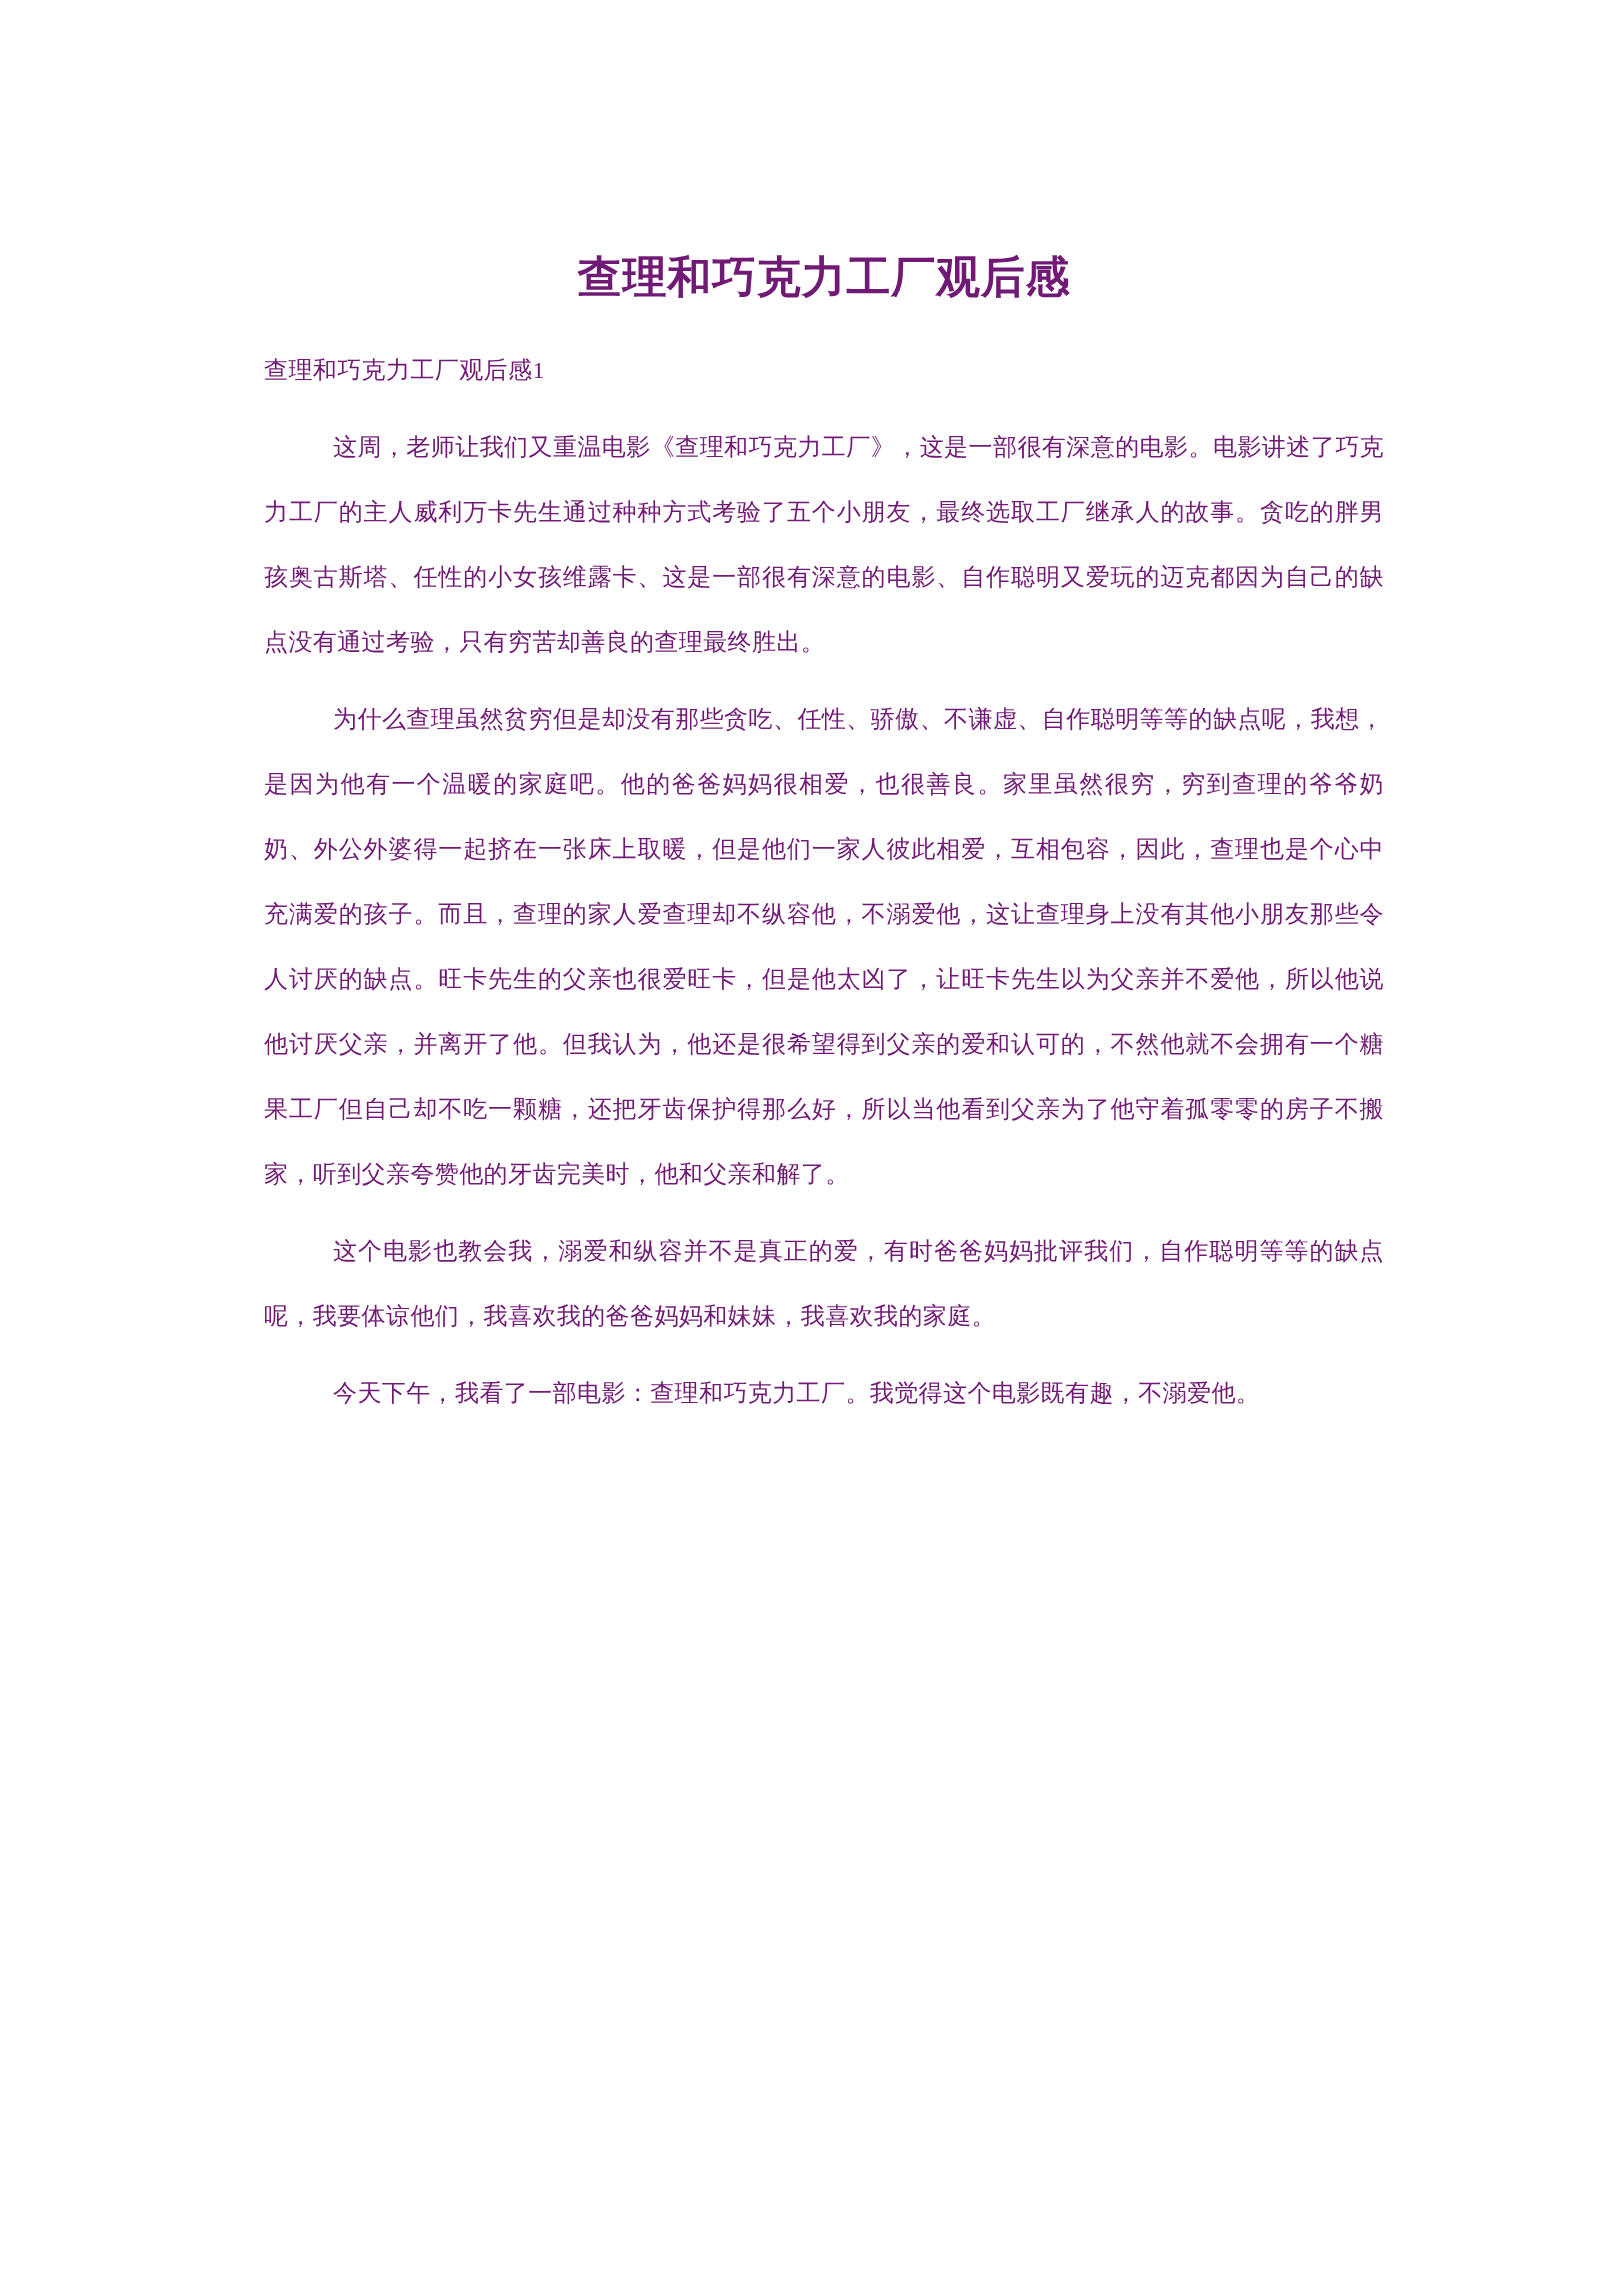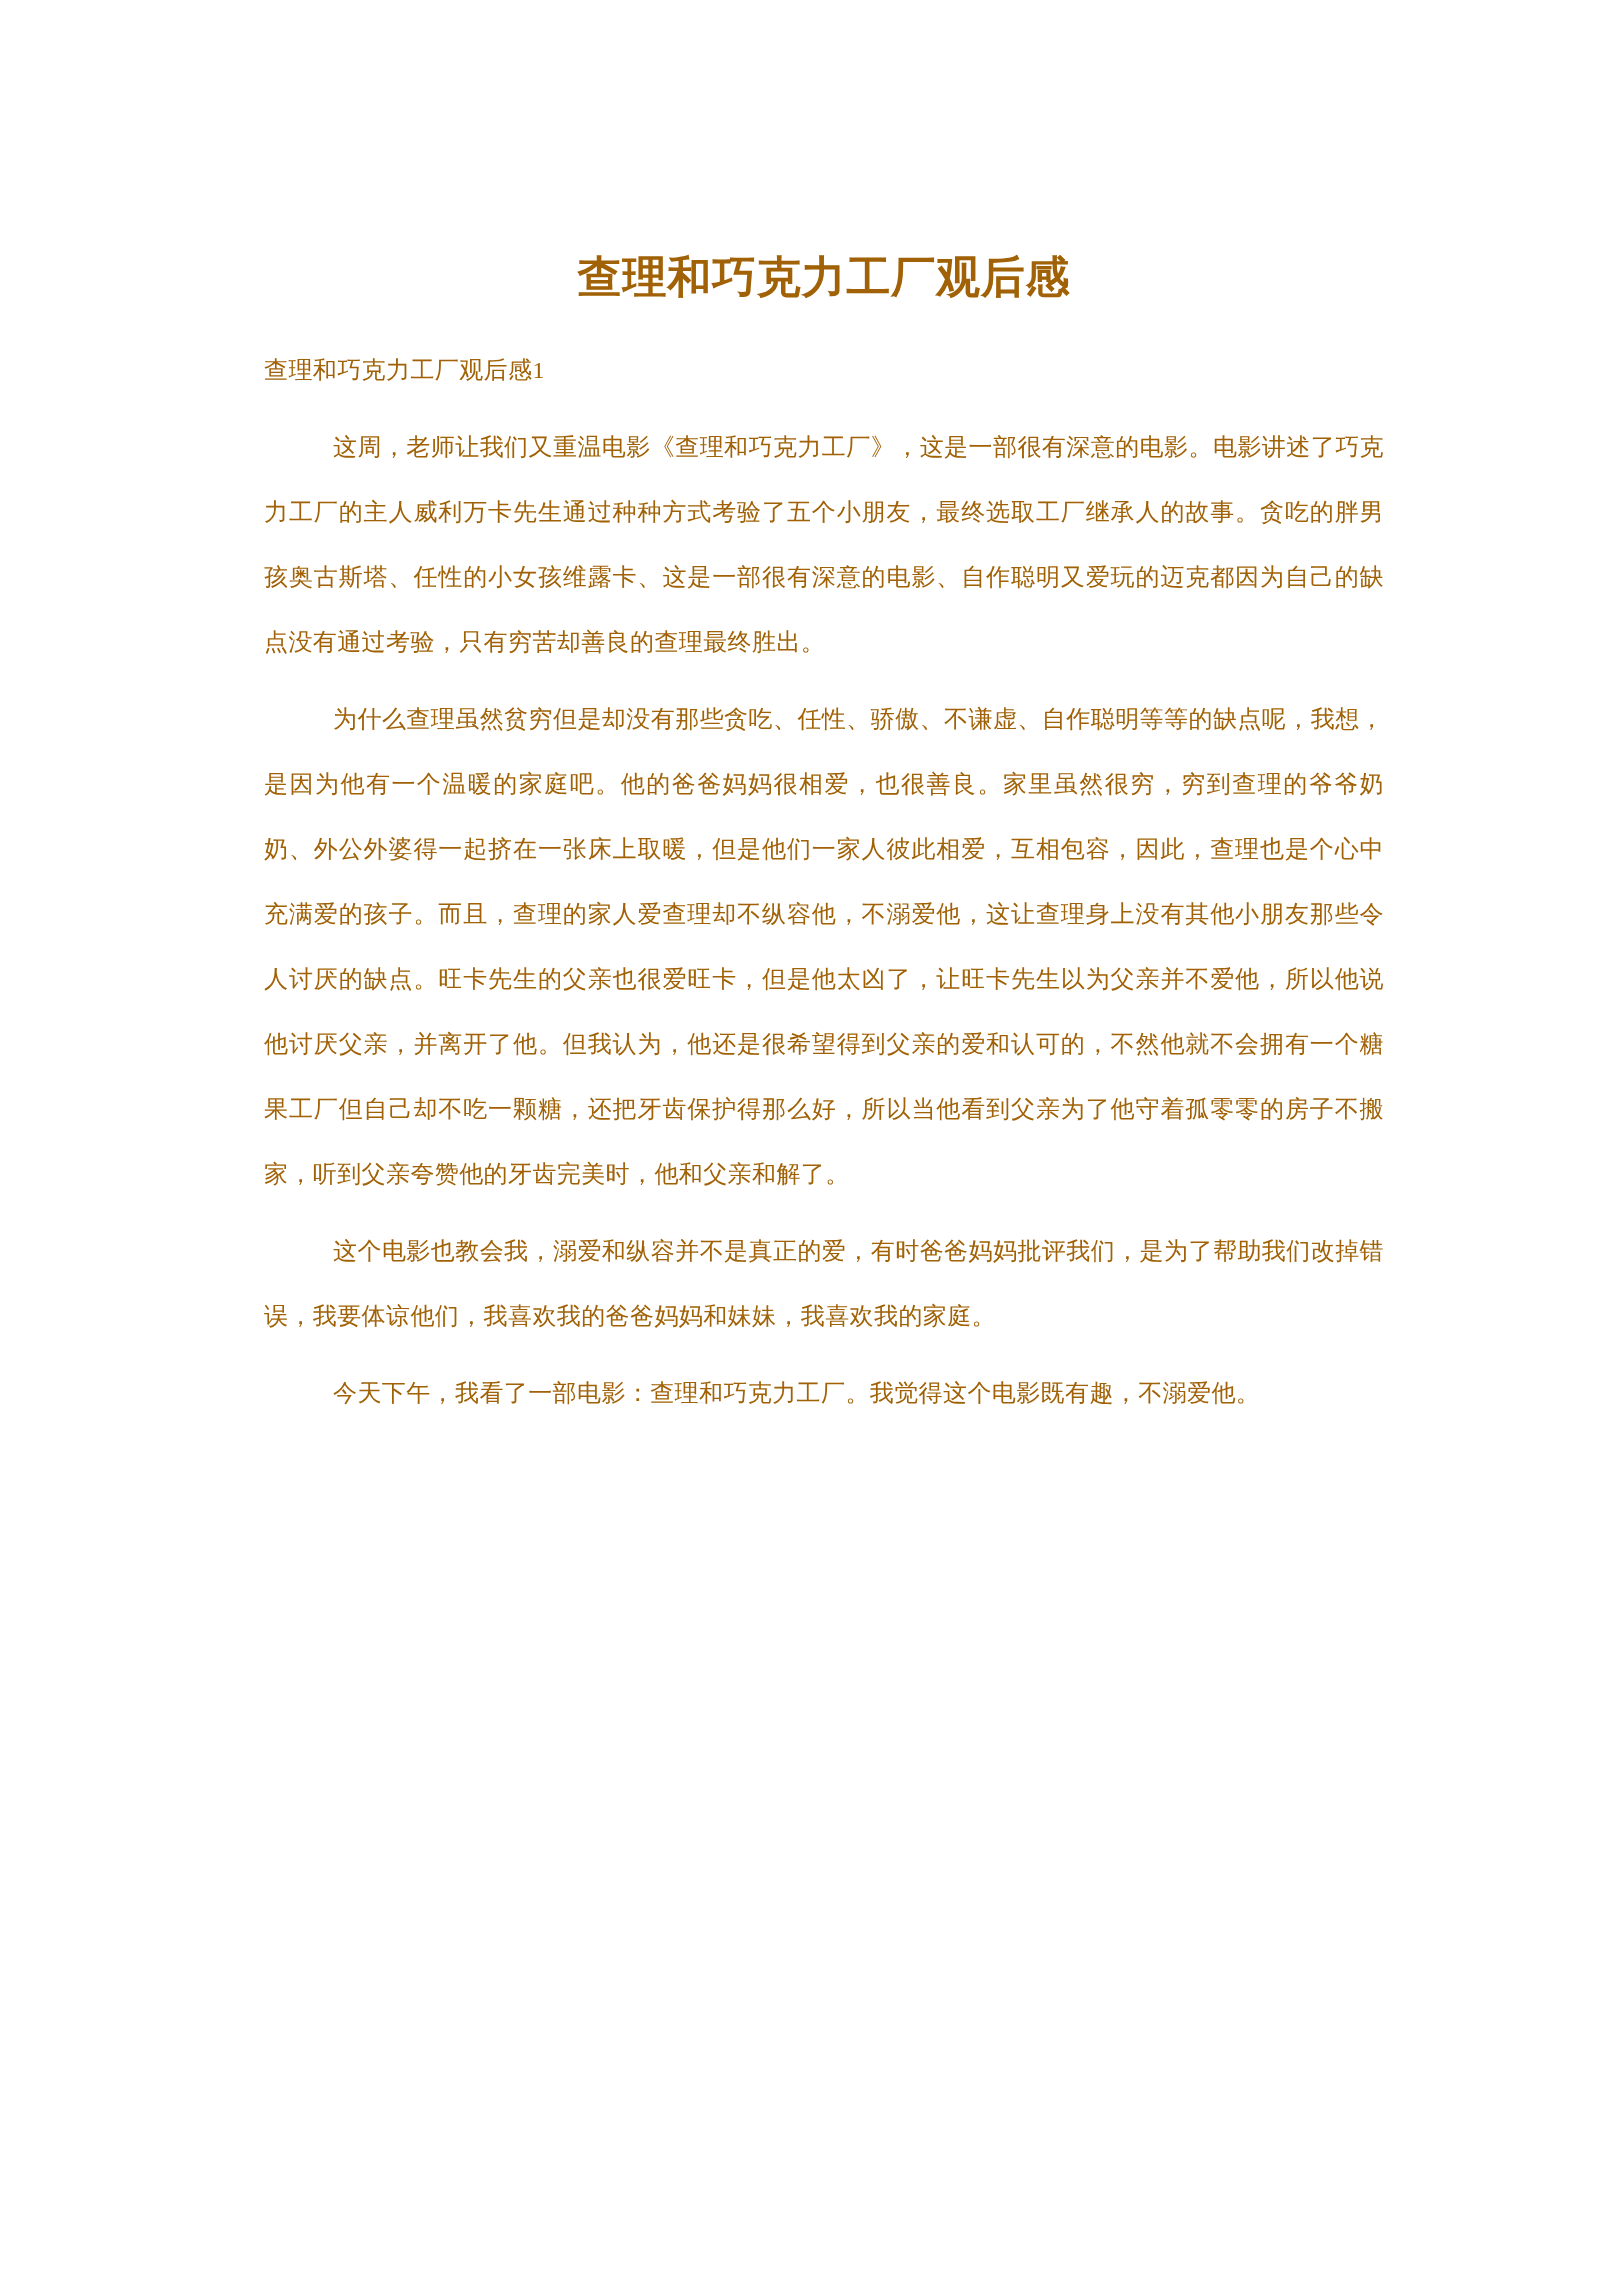--- a/index.html
+++ b/index.html
@@ -9,21 +9,21 @@
   }
   .page {
     position: relative;
     width: 1623px;
     height: 2295px;
     background: #ffffff;
     box-sizing: border-box;
     padding: 247px 227px 0 252px;
     overflow: hidden;
     font-family: "Liberation Serif", "DejaVu Serif", serif;
-    color: #a16207;
+    color: #701a75;
   }
   .doc-title {
     margin: 0 0 30px 0;
     font-size: 44px;
     line-height: 61px;
     font-weight: bold;
     text-align: center;
     letter-spacing: 0.8px;
   }
   .para {
@@ -43,19 +43,19 @@
 
 <div class="page">
   <h1 class="doc-title">查理和巧克力工厂观后感</h1>
 
   <p class="para">查理和巧克力工厂观后感1</p>
 
   <p class="para indent">这周，老师让我们又重温电影《查理和巧克力工厂》，这是一部很有深意的电影。电影讲述了巧克力工厂的主人威利万卡先生通过种种方式考验了五个小朋友，最终选取工厂继承人的故事。贪吃的胖男孩奥古斯塔、任性的小女孩维露卡、这是一部很有深意的电影、自作聪明又爱玩的迈克都因为自己的缺点没有通过考验，只有穷苦却善良的查理最终胜出。</p>
 
   <p class="para indent">为什么查理虽然贫穷但是却没有那些贪吃、任性、骄傲、不谦虚、自作聪明等等的缺点呢，我想，是因为他有一个温暖的家庭吧。他的爸爸妈妈很相爱，也很善良。家里虽然很穷，穷到查理的爷爷奶奶、外公外婆得一起挤在一张床上取暖，但是他们一家人彼此相爱，互相包容，因此，查理也是个心中充满爱的孩子。而且，查理的家人爱查理却不纵容他，不溺爱他，这让查理身上没有其他小朋友那些令人讨厌的缺点。旺卡先生的父亲也很爱旺卡，但是他太凶了，让旺卡先生以为父亲并不爱他，所以他说他讨厌父亲，并离开了他。但我认为，他还是很希望得到父亲的爱和认可的，不然他就不会拥有一个糖果工厂但自己却不吃一颗糖，还把牙齿保护得那么好，所以当他看到父亲为了他守着孤零零的房子不搬家，听到父亲夸赞他的牙齿完美时，他和父亲和解了。</p>
 
-  <p class="para indent">这个电影也教会我，溺爱和纵容并不是真正的爱，有时爸爸妈妈批评我们，是为了帮助我们改掉错误，我要体谅他们，我喜欢我的爸爸妈妈和妹妹，我喜欢我的家庭。</p>
+  <p class="para indent">这个电影也教会我，溺爱和纵容并不是真正的爱，有时爸爸妈妈批评我们，自作聪明等等的缺点呢，我要体谅他们，我喜欢我的爸爸妈妈和妹妹，我喜欢我的家庭。</p>
 
 
   <p class="para indent">今天下午，我看了一部电影：查理和巧克力工厂。我觉得这个电影既有趣，不溺爱他。</p>
 
 </div>
 
 
 </body></html>

